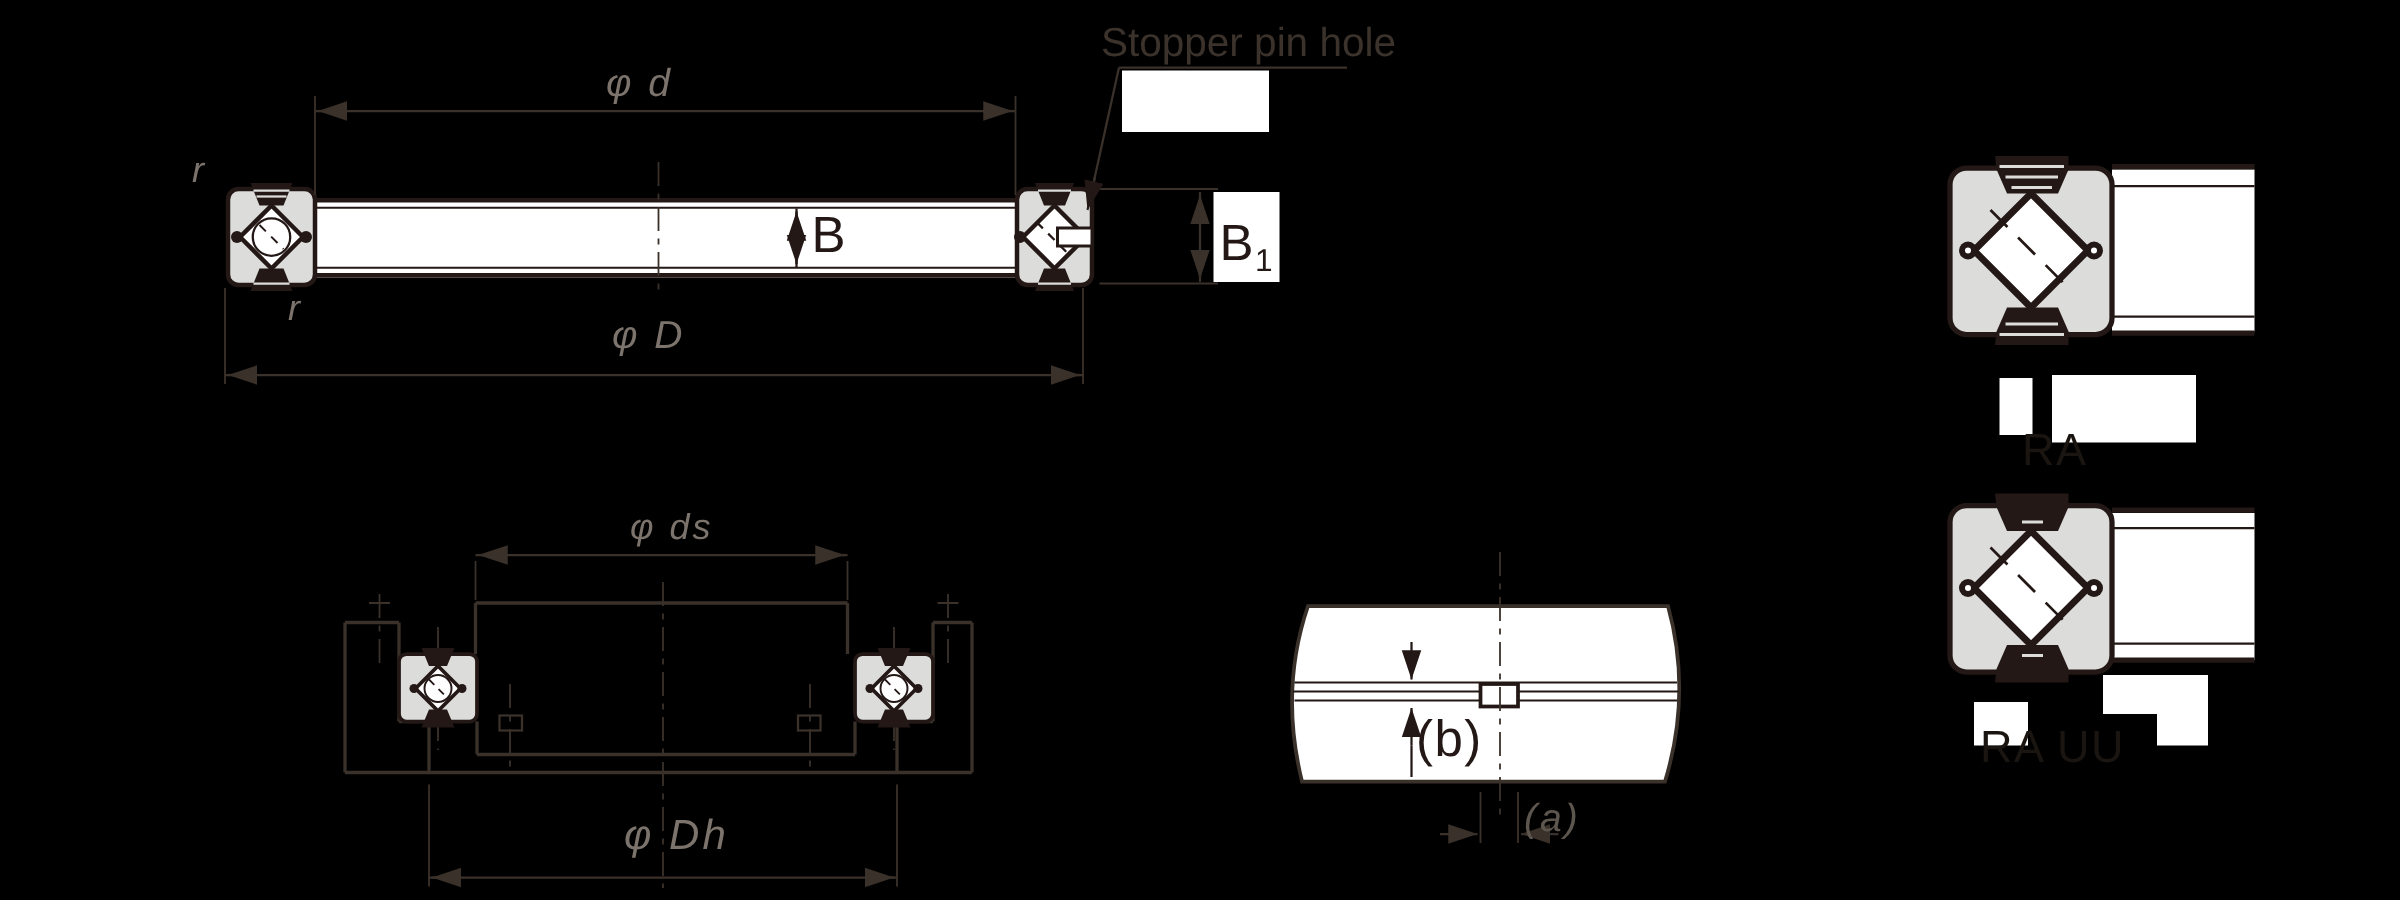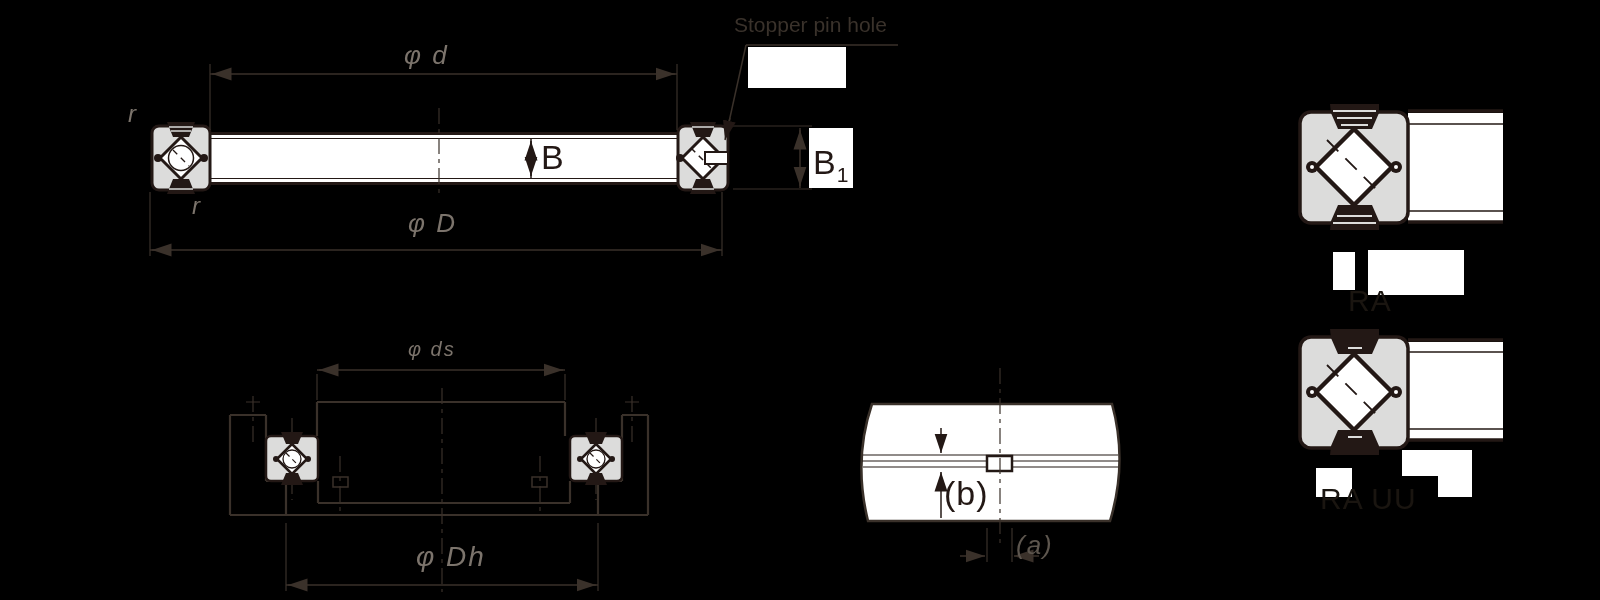--- a/index.html
+++ b/index.html
@@ -1,20 +1,20 @@
 <!DOCTYPE html>
 <html><head>
 <meta charset="utf-8">
 <style>
   html,body{margin:0;padding:0;background:#000;width:1600px;height:600px;overflow:hidden;}
   #stage{position:relative;width:1600px;height:600px;background:#000;font-family:"Liberation Sans",sans-serif;}
   #stage svg{position:absolute;left:0;top:0;}
   .lbl{position:absolute;color:#7c746c;font-size:26px;letter-spacing:2px;white-space:pre;font-style:italic;}
   .lbl-dark{position:absolute;color:#231815;font-size:34px;letter-spacing:1px;white-space:pre;}
-  .lbl-subtle{position:absolute;color:#3a322b;font-size:21px;letter-spacing:0px;white-space:pre;}
+  .lbl-subtle{position:absolute;color:#3a322b;font-size:27px;letter-spacing:0px;white-space:pre;}
   .caption{position:absolute;color:#1a1510;font-size:30px;letter-spacing:1px;white-space:pre;margin-top:36px;}
   sub{font-size:62%;}
 </style>
 </head>
 <body>
 
 <div id="stage">
 
 <svg width="1600" height="600" viewBox="0 0 1600 600">
   <defs>
@@ -233,21 +233,21 @@
 </svg>
 
 <span class="lbl" style="left:404px;top:40px;">φ d</span>
 <span class="lbl" style="left:408px;top:208px;">φ D</span>
 <span class="lbl-dark" style="left:541px;top:138px;font-size:34px;">B</span>
 <span class="lbl-dark" style="left:813px;top:143px;"><span>B</span><sub>1</sub></span>
 <span class="lbl" style="left:128px;top:100px;font-size:24px;">r</span>
 <span class="lbl" style="left:192px;top:192px;font-size:24px;">r</span>
 <span class="lbl-subtle" style="left:734px;top:13px;">Stopper pin hole</span>
 
-<span class="lbl" style="left:408px;top:338px;font-size:20px;">φ ds</span>
+<span class="lbl" style="left:420px;top:338px;font-size:24px;">φ ds</span>
 <span class="lbl" style="left:404px;top:541px;font-size:28px;margin-left:12px;">φ Dh</span>
 
 <span class="lbl-dark" style="left:944px;top:474px;">(b)</span>
 <span class="lbl" style="left:1016px;top:530px;color:#5d564e;">(a)</span>
 
 <span class="caption" style="left:1348px;top:248px;">RA</span>
 <span class="caption" style="left:1320px;top:446px;">RA UU</span>
 
 </div>
 

